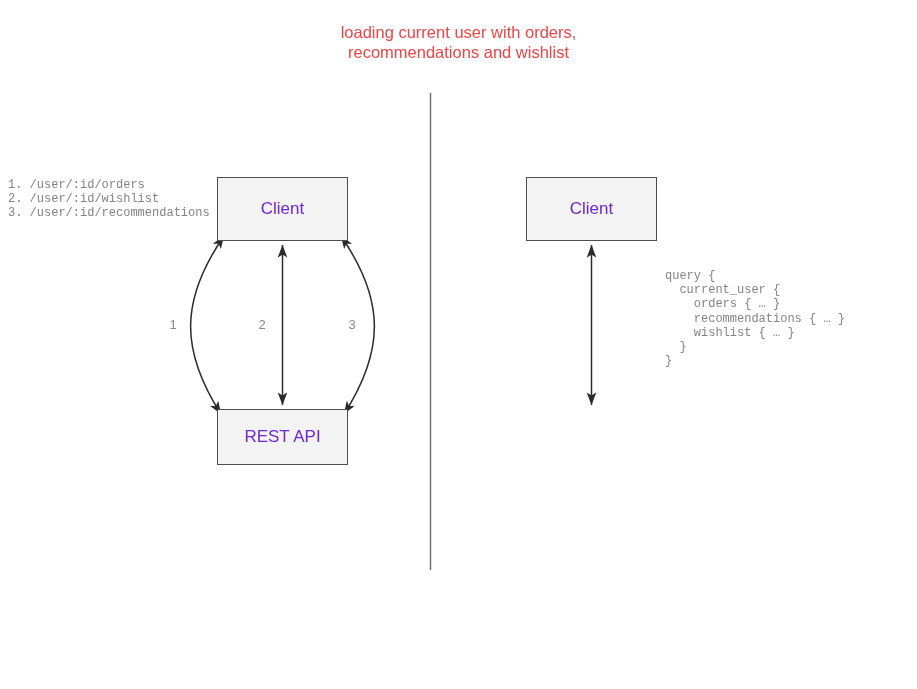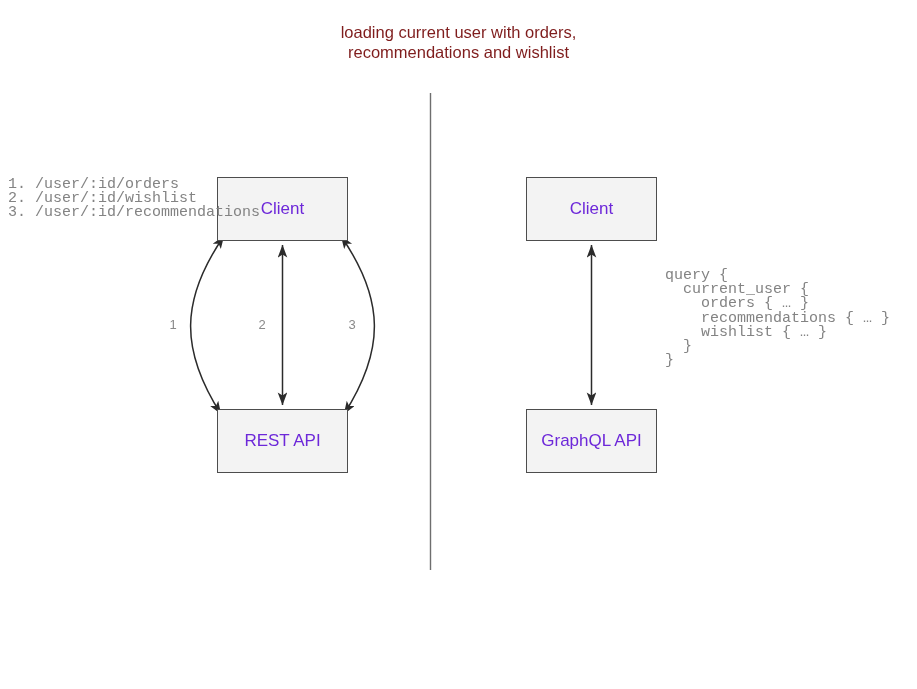--- a/index.html
+++ b/index.html
@@ -21,44 +21,44 @@
   }
   .title {
     position: absolute;
     left: 0;
     top: 22px;
     width: 917px;
     text-align: center;
     font-family: "Liberation Sans", sans-serif;
     font-size: 16.5px;
     line-height: 20px;
-    color: #7f1d1d;
+    color: #ef4444;
     white-space: pre-line;
   }
   .node {
     position: absolute;
     box-sizing: border-box;
     background: #f3f3f3;
     border: 1.6px solid #4d4d4d;
     display: flex;
     align-items: center;
     justify-content: center;
     font-family: "Liberation Sans", sans-serif;
     font-size: 17px;
     color: #6d28d9;
   }
   #node-client-rest  { left: 217px; top: 177px; width: 131px; height: 64px; }
-  #node-rest-api     { left: 217px; top: 409px; width: 131px; height: 64px; text-align: right; }
+  #node-rest-api     { left: 217px; top: 409px; width: 131px; height: 56px; text-align: right; }
   #node-client-gql   { left: 526px; top: 177px; width: 131px; height: 64px; }
   #node-graphql-api  { left: 526px; top: 409px; width: 131px; height: 64px; }
 
   .mono-block {
     position: absolute;
     font-family: "Liberation Mono", "DejaVu Sans Mono", monospace;
-    font-size: 15px;
+    font-size: 12px;
     line-height: 14.2px;
     color: #838383;
     white-space: pre;
   }
   #rest-endpoints { left: 8px; top: 178px; }
   #graphql-query  { left: 665px; top: 269px; }
 
   .edge-label {
     position: absolute;
     font-family: "Liberation Sans", sans-serif;
@@ -107,23 +107,20 @@
   </div>
 
   <div class="node" id="node-rest-api">
     <span>REST API</span>
   </div>
 
   <div class="node" id="node-client-gql">
     <span>Client</span>
   </div>
 
-  <div class="node" id="node-graphql-api">
-    <span>GraphQL API</span>
-  </div>
 
   <div class="mono-block" id="rest-endpoints">1. /user/:id/orders
 2. /user/:id/wishlist
 3. /user/:id/recommendations</div>
 
   <div class="mono-block" id="graphql-query">query {
   current_user {
     orders { … }
     recommendations { … }
     wishlist { … }

